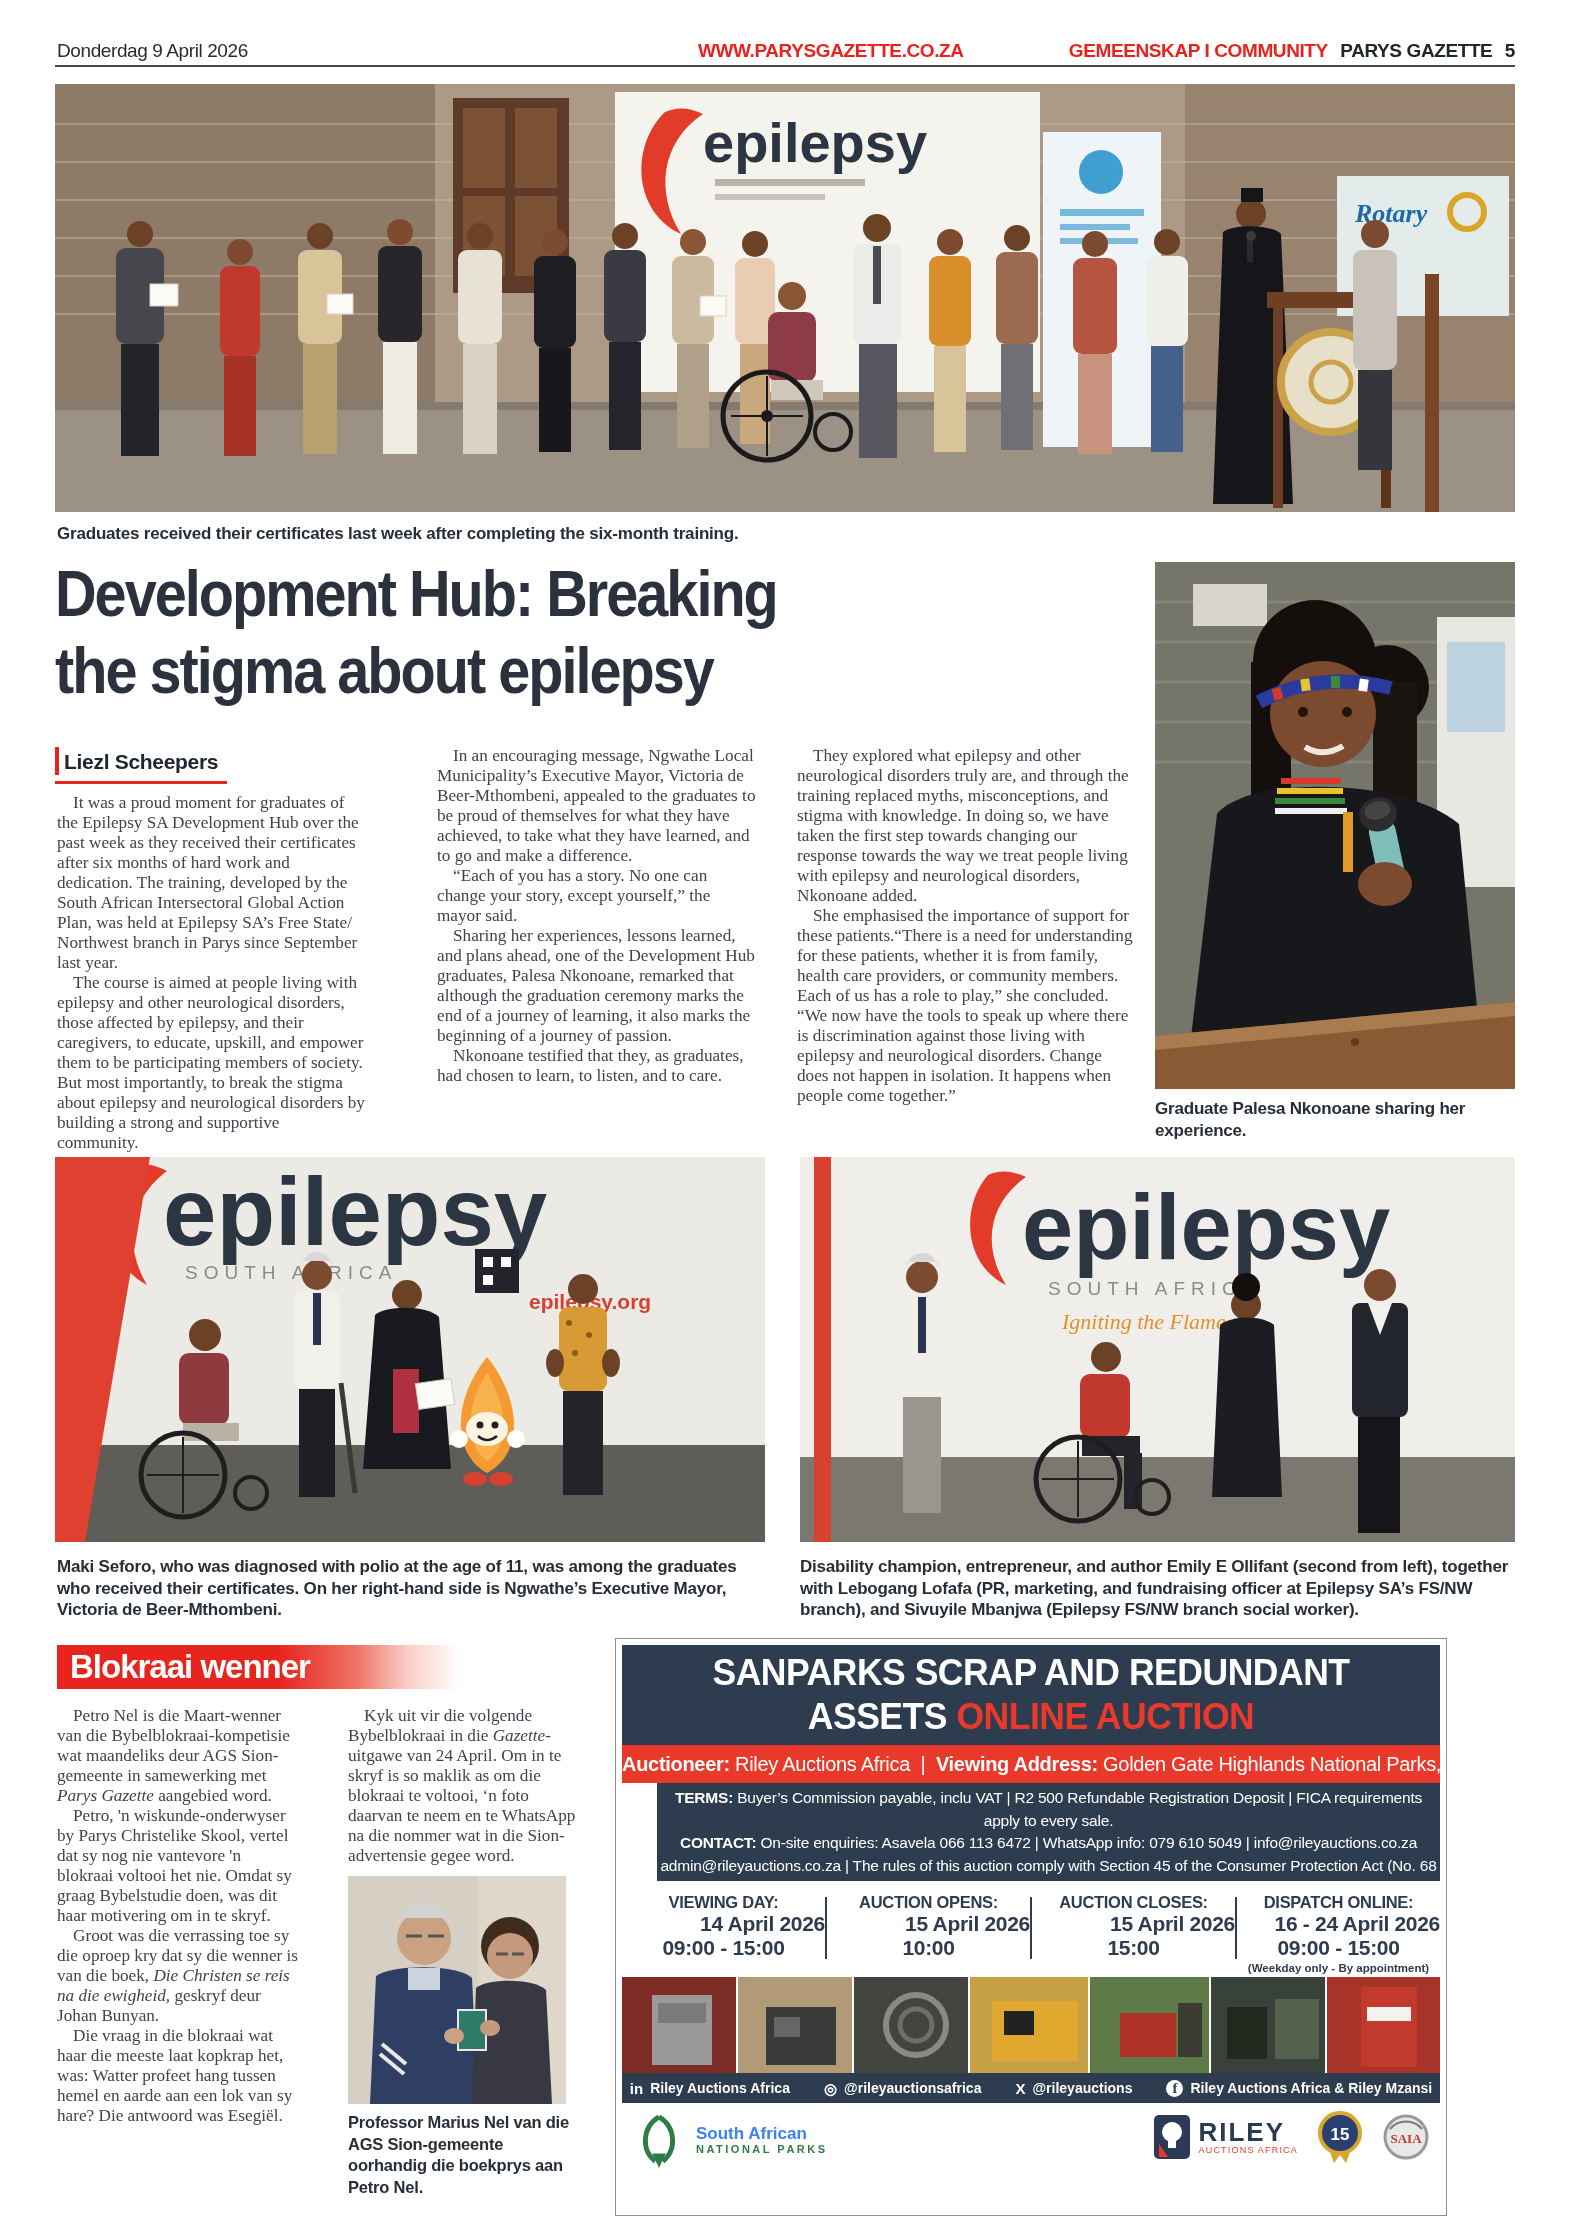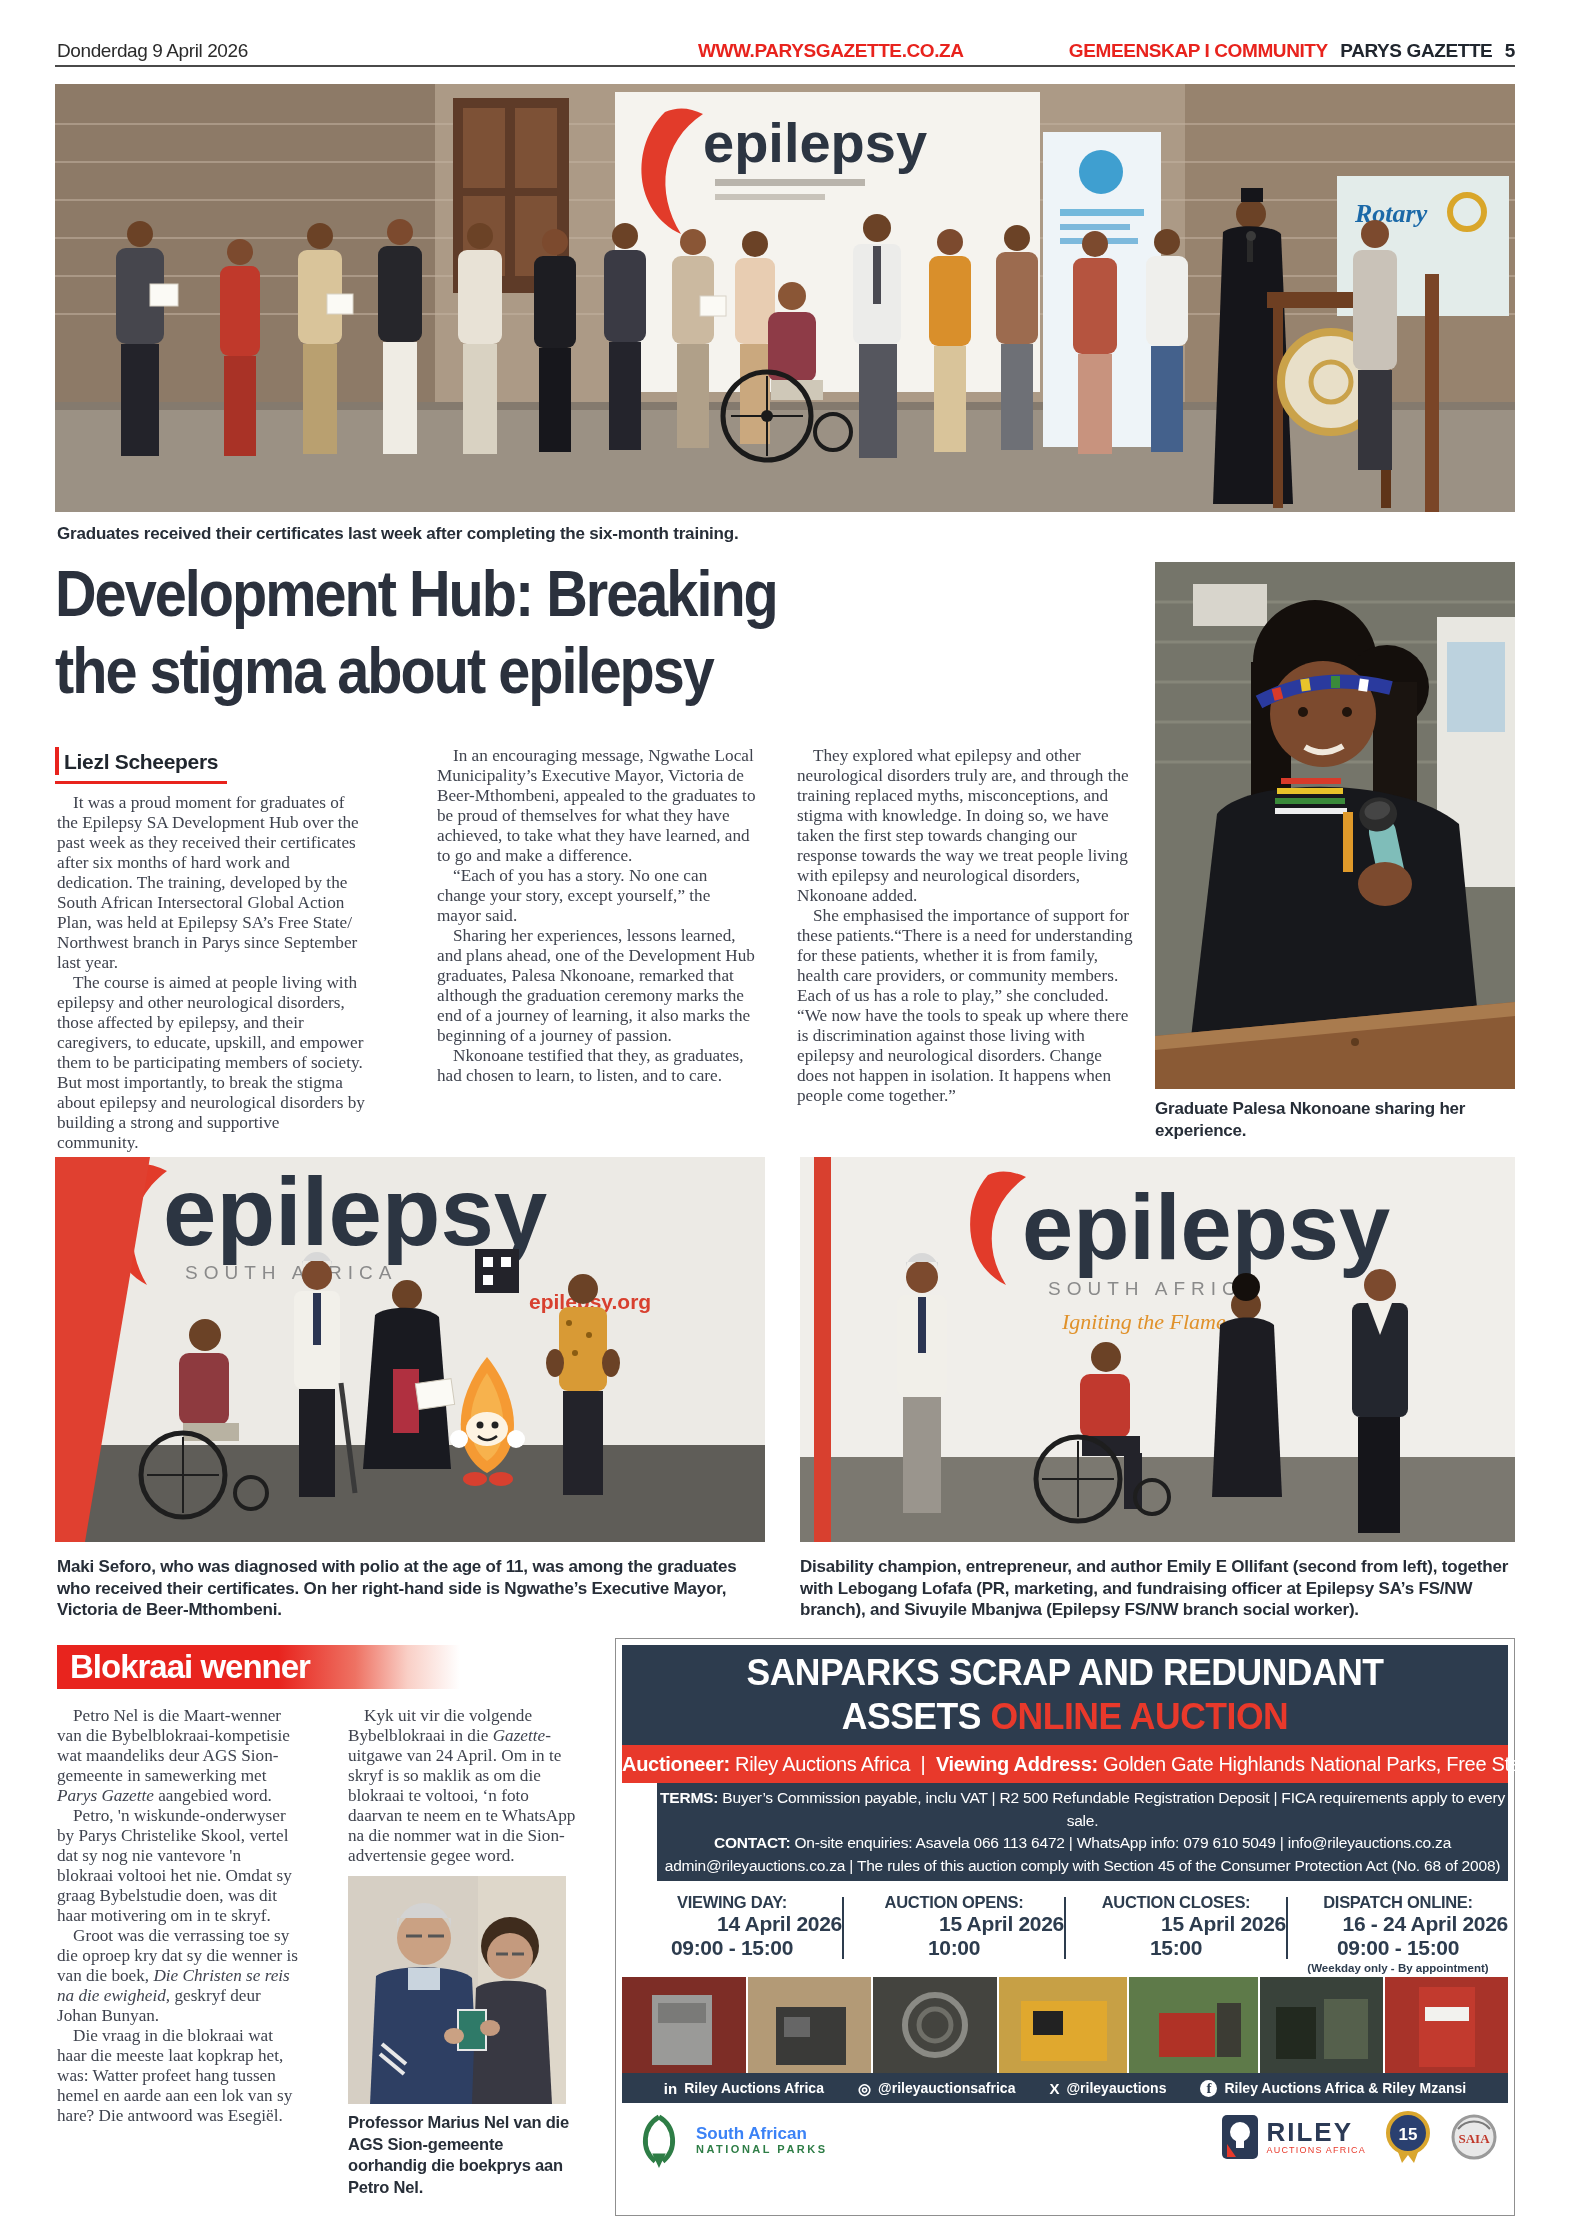--- a/index.html
+++ b/index.html
@@ -425,21 +425,21 @@
         <line x1="164" y1="78" x2="176" y2="78" stroke="#555" stroke-width="3"></line>
         <path d="M128,112 C140,102 186,102 198,114 L204,228 L124,228 Z" fill="#383842"></path>
       </g>
       <rect x="110" y="134" width="28" height="40" fill="#2f7a68" stroke="#e8e8e8" stroke-width="2"></rect>
       <ellipse cx="106" cy="160" rx="10" ry="8" fill="#caa183"></ellipse>
       <ellipse cx="142" cy="152" rx="10" ry="8" fill="#c49a7e"></ellipse>
     </svg>
   </div>
   <div class="abs cap" style="left:348px;top:2112px;width:225px;font-size:16.5px;">Professor Marius Nel van die AGS Sion-gemeente oorhandig die boekprys aan Petro Nel.</div>
 
-  <div class="abs ad" style="left:615px;top:1638px;width:900px;height:578px;">
+  <div class="abs ad" style="left:615px;top:1638px;width:832px;height:578px;">
     <div class="navy" style="height:100px;padding-top:6px;box-sizing:border-box;">
       <div class="ad-head">SANPARKS SCRAP AND REDUNDANT</div>
       <div class="ad-head"><span>ASSETS</span><span class="ad-red-txt"> ONLINE AUCTION</span></div>
     </div>
     <div class="redbar">
       <span class="b">Auctioneer:</span><span> Riley Auctions Africa</span><span style="white-space:pre;">  |  </span><span class="b">Viewing Address:</span><span> Golden Gate Highlands National Parks, Free State</span>
     </div>
     <div class="navy adsm" style="height:98px;padding-top:4px;box-sizing:border-box;margin-left:35px;">
       <div><span class="b">TERMS:</span><span> Buyer’s Commission payable, inclu VAT  |  R2 500 Refundable Registration Deposit  |  FICA requirements apply to every sale.</span></div>
       <div><span class="b">CONTACT:</span><span> On-site enquiries: Asavela 066 113 6472  |  WhatsApp info: 079 610 5049  |  info@rileyauctions.co.za</span></div>

